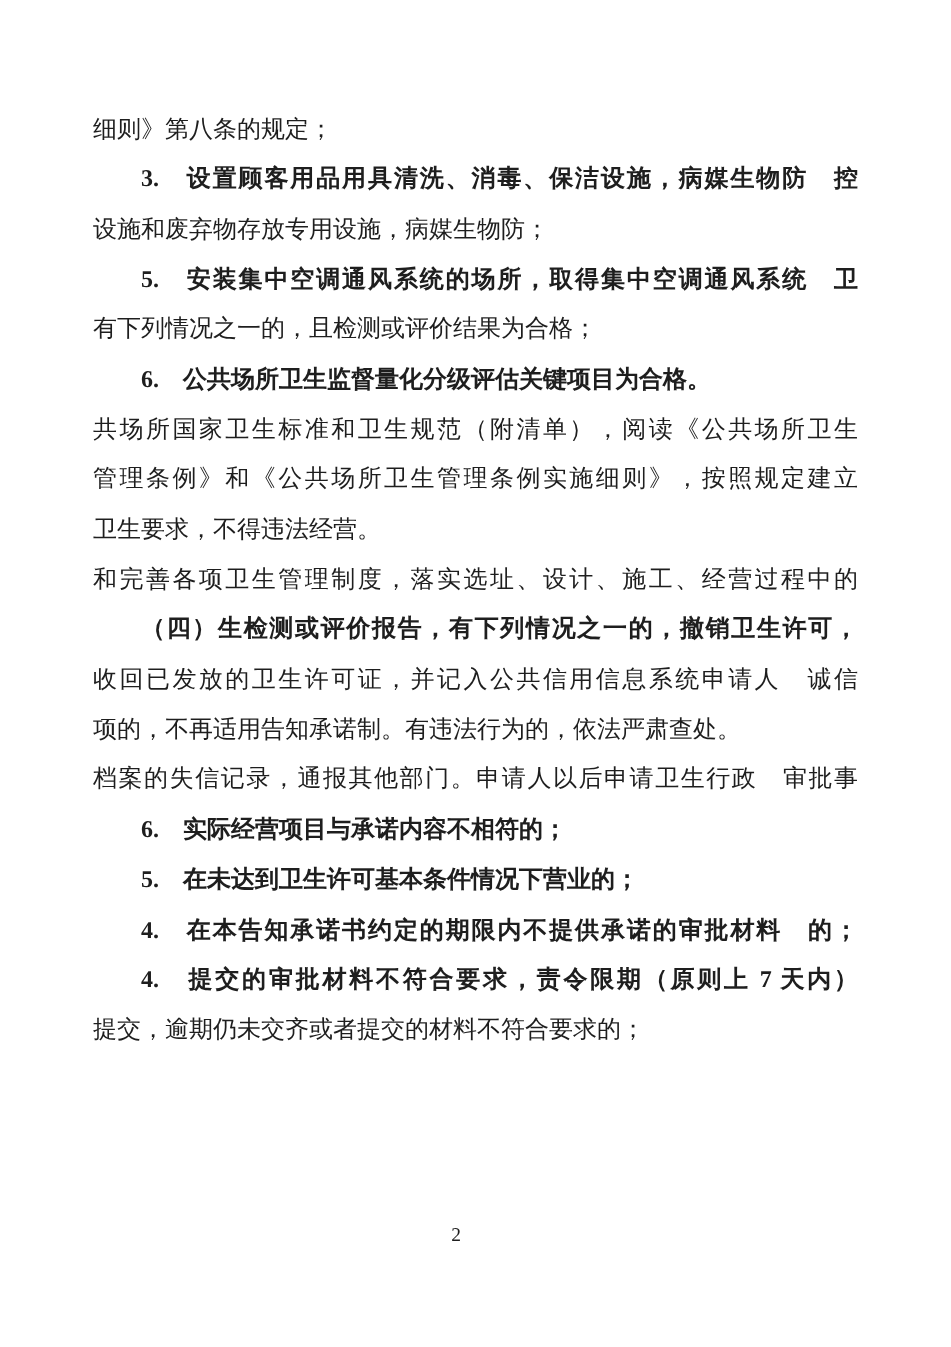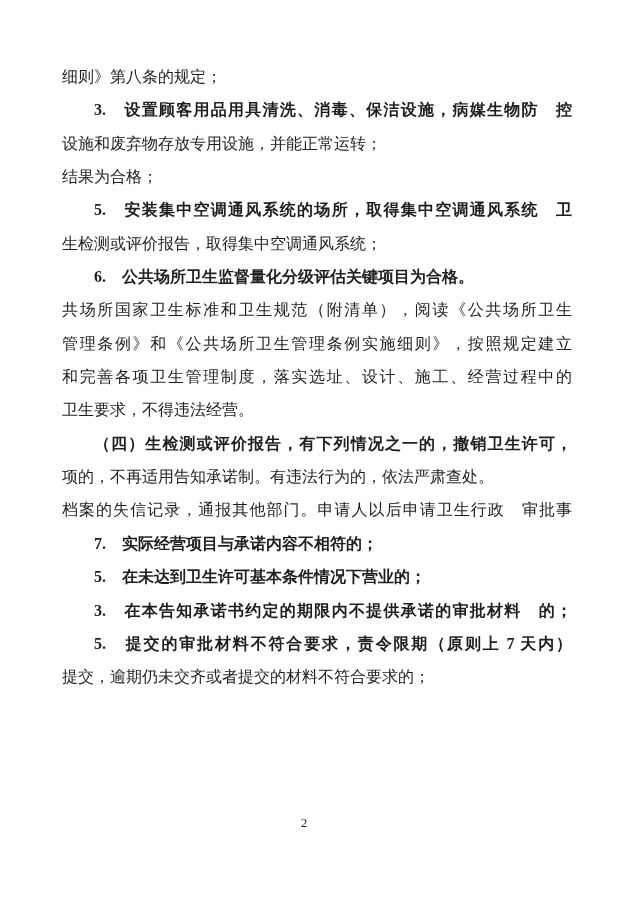--- a/index.html
+++ b/index.html
@@ -11,21 +11,21 @@
     position: relative;
     width: 634px;
     height: 898px;
     background: #ffffff;
     overflow: hidden;
     font-family: "Liberation Serif", "DejaVu Serif", serif;
   }
   .text-block {
     position: absolute;
     left: 62px;
-    top: 60px;
+    top: 70px;
     width: 510px;
   }
   .line {
     height: 33.35px;
     line-height: 33.35px;
     font-size: 16px;
     color: #1e1e1e;
     white-space: nowrap;
     text-align: justify;
     text-align-last: left;
@@ -51,34 +51,34 @@
     color: #1e1e1e;
   }
 </style>
 </head>
 <body>
 
 <div class="page">
   <div class="text-block">
     <div class="line">细则》第八条的规定；</div>
     <div class="line indent justify">3.　设置顾客用品用具清洗、消毒、保洁设施，病媒生物防　控</div>
-    <div class="line">设施和废弃物存放专用设施，并能正常运转；</div>
-    <div class="line">结果为合格；</div>
+    <div class="line">设施和废弃物存放专用设施，病媒生物防；</div>
     <div class="line indent justify">5.　安装集中空调通风系统的场所，取得集中空调通风系统　卫</div>
-    <div class="line">生检测或评价报告，取得集中空调通风系统；</div>
+    <div class="line">有下列情况之一的，且检测或评价结果为合格；</div>
     <div class="line indent">6.　公共场所卫生监督量化分级评估关键项目为合格。</div>
     <div class="line justify">共场所国家卫生标准和卫生规范（附清单），阅读《公共场所卫生</div>
     <div class="line justify">管理条例》和《公共场所卫生管理条例实施细则》，按照规定建立</div>
+    <div class="line">卫生要求，不得违法经营。</div>
     <div class="line justify">和完善各项卫生管理制度，落实选址、设计、施工、经营过程中的</div>
-    <div class="line">卫生要求，不得违法经营。</div>
     <div class="line indent justify">（四）生检测或评价报告，有下列情况之一的，撤销卫生许可，</div>
+    <div class="line justify">收回已发放的卫生许可证，并记入公共信用信息系统申请人　诚信</div>
     <div class="line">项的，不再适用告知承诺制。有违法行为的，依法严肃查处。</div>
     <div class="line justify">档案的失信记录，通报其他部门。申请人以后申请卫生行政　审批事</div>
-    <div class="line indent">7.　实际经营项目与承诺内容不相符的；</div>
+    <div class="line indent">6.　实际经营项目与承诺内容不相符的；</div>
     <div class="line indent">5.　在未达到卫生许可基本条件情况下营业的；</div>
-    <div class="line indent justify">3.　在本告知承诺书约定的期限内不提供承诺的审批材料　的；</div>
-    <div class="line indent justify">5.　提交的审批材料不符合要求，责令限期（原则上 7 天内）</div>
+    <div class="line indent justify">4.　在本告知承诺书约定的期限内不提供承诺的审批材料　的；</div>
+    <div class="line indent justify">4.　提交的审批材料不符合要求，责令限期（原则上 7 天内）</div>
     <div class="line">提交，逾期仍未交齐或者提交的材料不符合要求的；</div>
   </div>
   <div class="page-footer">
     <span class="page-num">2</span>
   </div>
 </div>
 
 </body></html>

